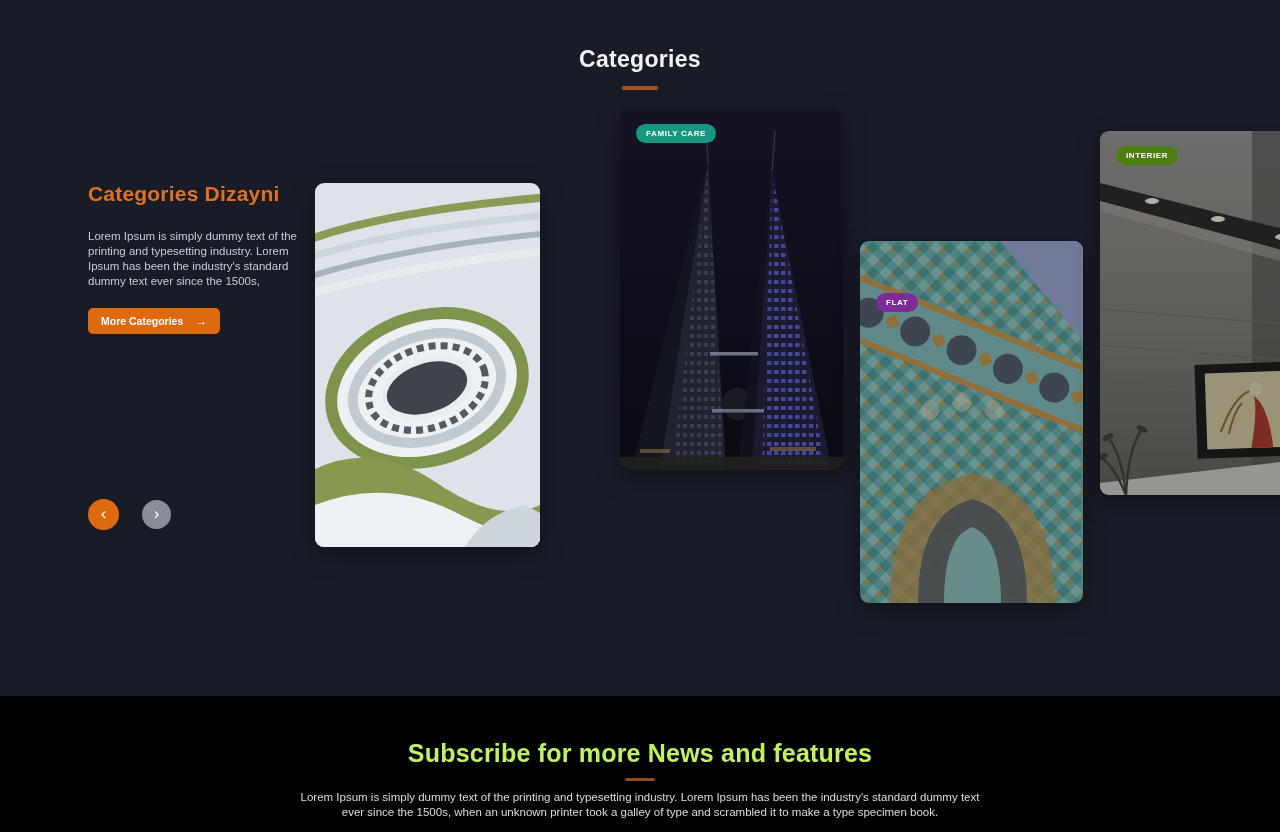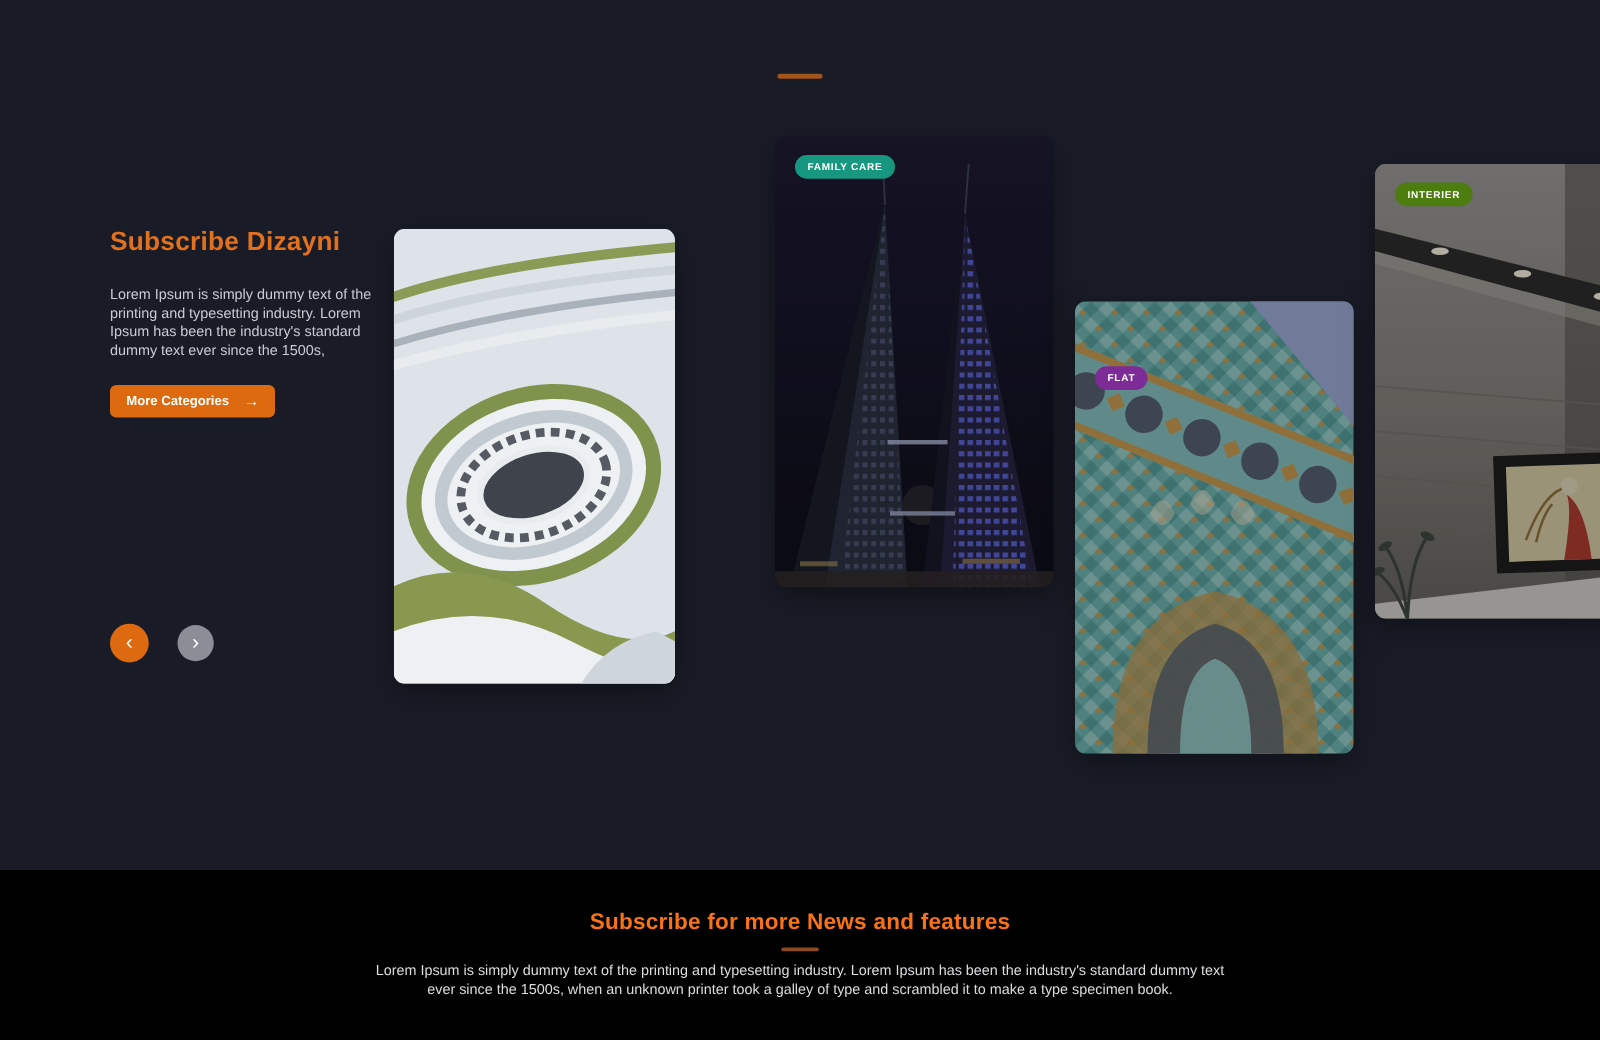--- a/index.html
+++ b/index.html
@@ -57,33 +57,34 @@
   }
   .badge-teal   { background:#17977f; }
   .badge-purple { background:#7d2b96;margin-top:37px; }
   .badge-olive  { background:#4d7c0f; }
 
   
   .footer {
     position:absolute; left:0; top:696px; width:100%; height:136px;
     background:#000; text-align:center;
   }
-  .footer h2 { margin-top:31px; font-size:18px; font-weight:700; color:#f97316; letter-spacing:.2px; }
+  .footer h2 { margin-top:43px; font-size:25px; font-weight:700; color:#bef264; letter-spacing:.2px; }
   .footer .head-underline { width:30px; height:3px; background:#8c4a20; margin-top:10px; }
   .footer p { margin:9px auto 0; max-width:690px; font-size:11.5px; line-height:14.5px; color:#dcdcdf; }
 </style>
 </head>
 <body>
 
 <div class="section-head">
+  <h2>Categories</h2>
   <div class="head-underline"></div>
 </div>
 
 <div class="side-panel">
-  <h3>Subscribe Dizayni</h3>
+  <h3>Categories Dizayni</h3>
   <p>Lorem Ipsum is simply dummy text of the printing and typesetting industry. Lorem Ipsum has been the industry's standard dummy text ever since the 1500s,</p>
   <button class="more-btn">
     <span>More Categories</span>
     <span class="arrow">→</span>
   </button>
 </div>
 
 <div class="nav-arrows">
   <button class="nav-circle nav-prev">
     <span>‹</span>

